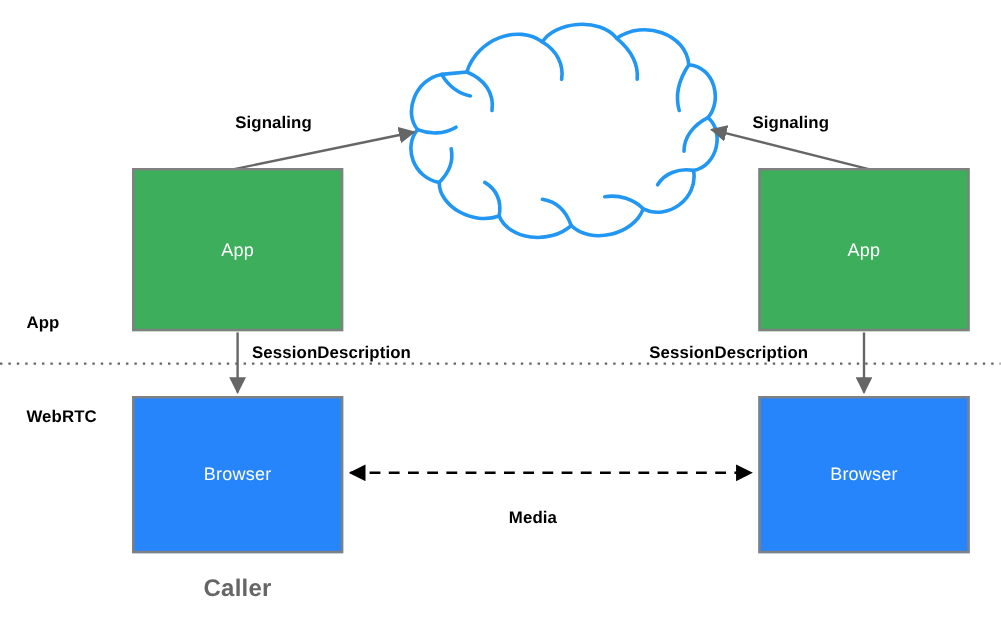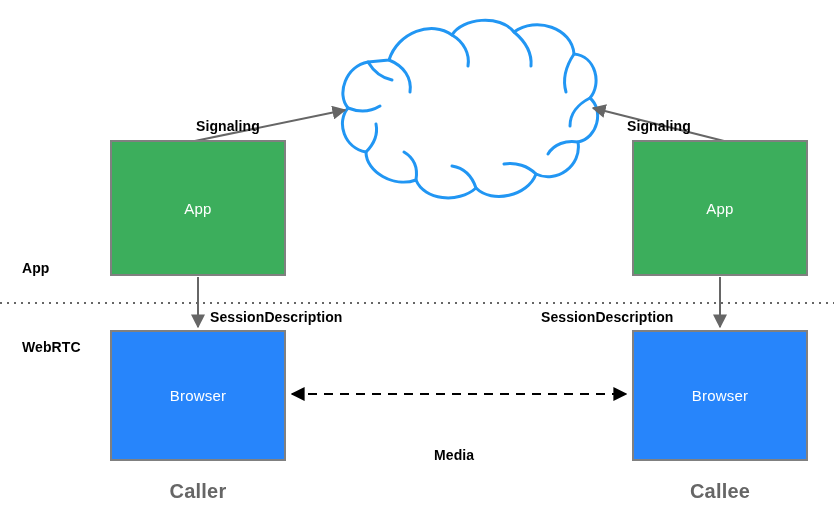--- a/index.html
+++ b/index.html
@@ -70,21 +70,20 @@
 
   
   .edge-label {
     position: absolute;
     color: #000000;
     font-size: 14px;
     font-weight: bold;
     line-height: 1;
     white-space: nowrap;
     letter-spacing: 0.1px;
-    margin-top: 24px;
   }
   .layer-label {
     position: absolute;
     color: #000000;
     font-size: 14px;
     font-weight: bold;
     line-height: 1;
     white-space: nowrap;
     letter-spacing: 0.1px;
   }
@@ -96,21 +95,21 @@
     line-height: 1;
     white-space: nowrap;
     text-align: center;
     letter-spacing: 0.2px;
   }
 
   .lbl-signaling-left  { left: 196px; top: 95px; }
   .lbl-signaling-right { left: 627px; top: 95px; }
   .lbl-sd-left         { left: 210px; top: 286px; }
   .lbl-sd-right        { left: 541px; top: 286px; }
-  .lbl-media           { left: 434px; top: 424px; }
+  .lbl-media           { left: 424px; top: 424px; }
 
   .lbl-layer-app    { left: 22px; top: 261px; }
   .lbl-layer-webrtc { left: 22px; top: 340px; }
 
   .lbl-role-caller { left: 110px; top: 481px; width: 176px; }
   .lbl-role-callee { left: 632px; top: 481px; width: 176px; }
 </style>
 </head>
 <body>
 
@@ -195,15 +194,14 @@
   <div class="edge-label lbl-sd-right">SessionDescription</div>
 
   <div class="edge-label lbl-media">Media</div>
 
   <div class="layer-label lbl-layer-app">App</div>
 
   <div class="layer-label lbl-layer-webrtc">WebRTC</div>
 
   <div class="role-label lbl-role-caller">Caller</div>
 
-  <div class="role-label lbl-role-callee">Callee</div>
 
 </div>
 
 </body></html>

